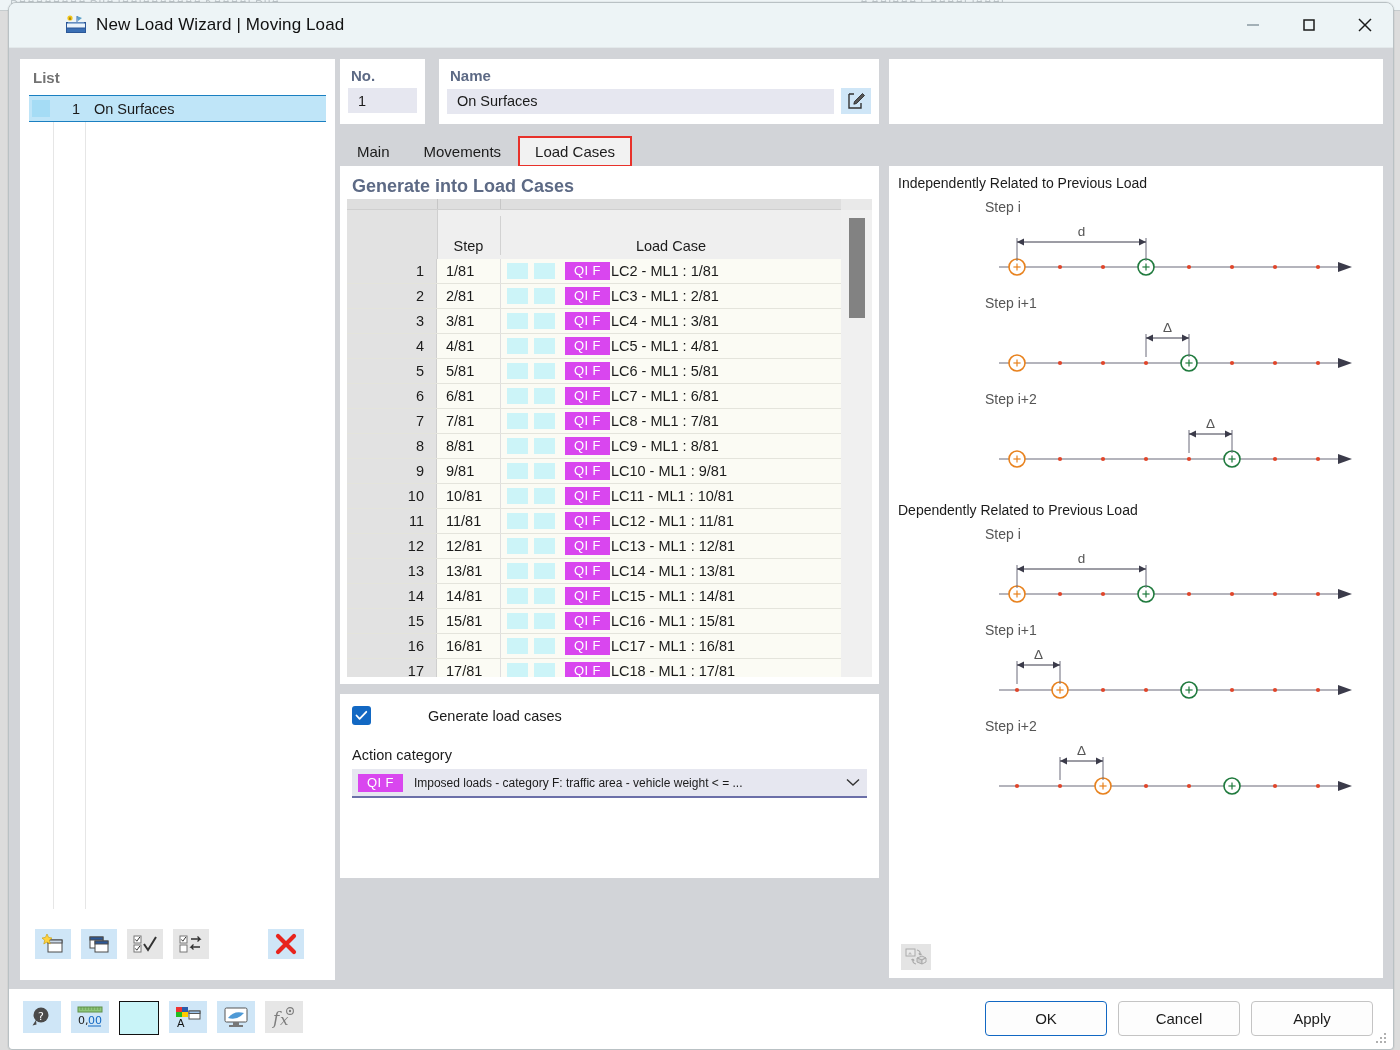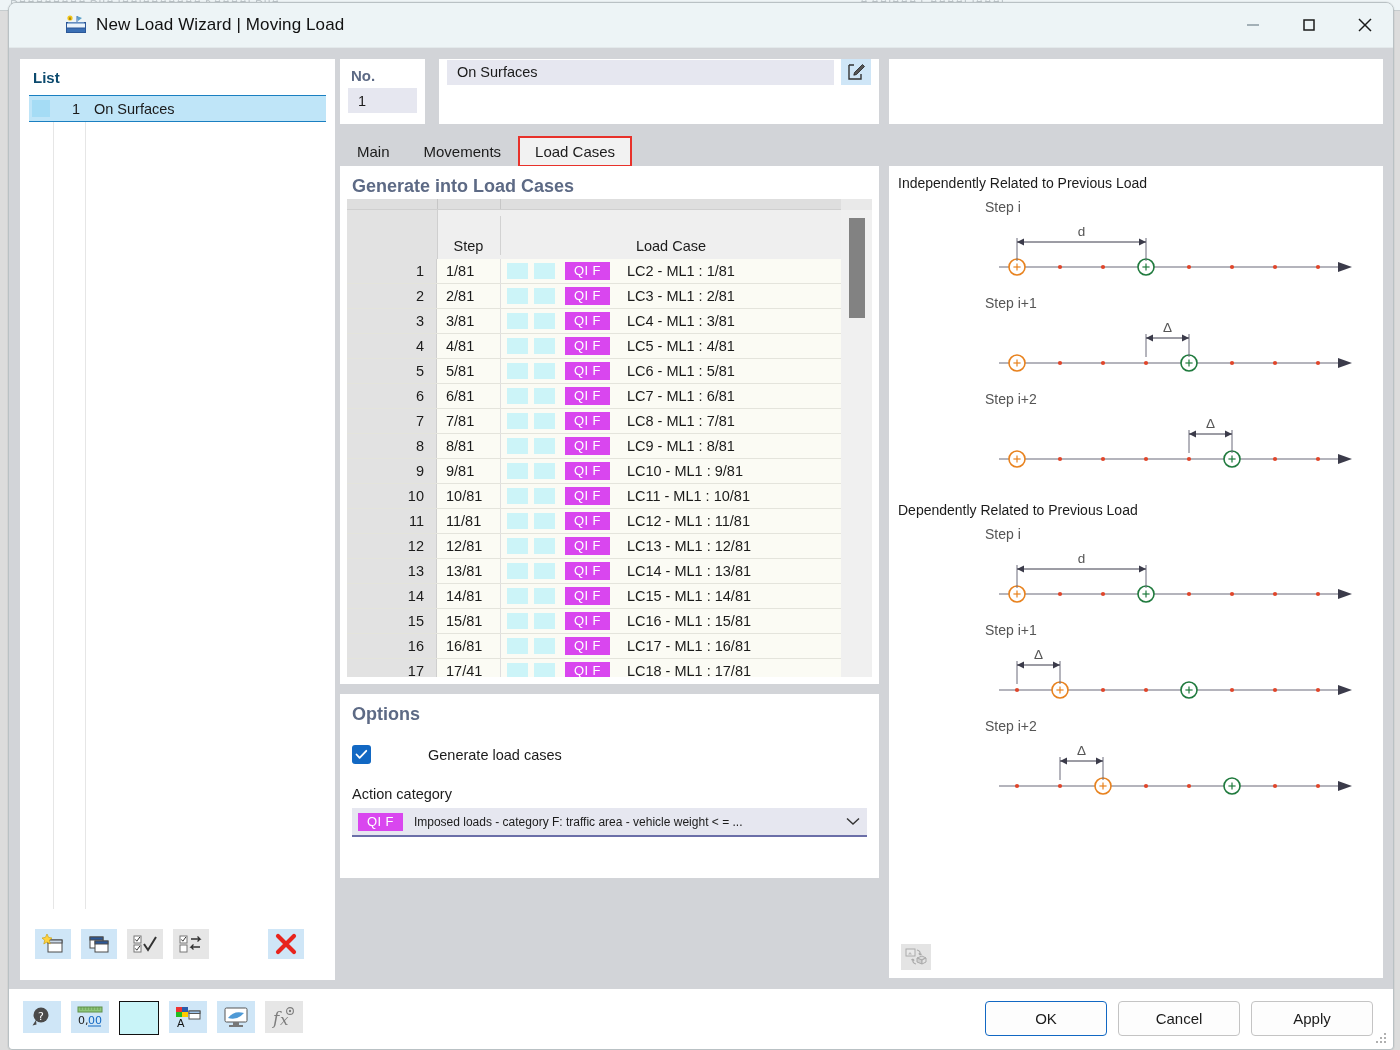--- a/index.html
+++ b/index.html
@@ -29,21 +29,21 @@
   .title-txt{font-size:17px;color:#111;letter-spacing:.1px;}
   .wctrls{margin-left:auto;display:flex;height:44px;}
   .wbtn{width:56px;height:44px;display:flex;align-items:center;justify-content:center;}
   .wbtn svg{display:block;}
 
   .body{position:absolute;left:0;top:45px;width:1384px;height:941px;background:#d2d4d8;}
 
   
   .listpanel{position:absolute;left:11px;top:11px;width:313px;height:919px;
     background:#fff;border:1px solid #ffffff;}
-  .listhdr{font-weight:bold;color:#0c4a6e;font-size:15px;padding:9px 0 7px 12px;}
+  .listhdr{font-weight:bold;color:#737373;font-size:15px;padding:9px 0 7px 12px;}
   .listgrid{position:absolute;left:8px;top:35px;right:8px;bottom:70px;}
   .lg-col1{position:absolute;left:0;top:0;width:24px;bottom:0;border-right:1px solid #e6e6e6;}
   .lg-col2{position:absolute;left:24px;top:0;width:32px;bottom:0;border-right:1px solid #e6e6e6;}
   .lrow{position:absolute;left:0;right:0;top:0;height:25px;display:flex;align-items:center;
     background:#bfe5f8;border-top:1px solid #1a7fc1;border-bottom:1px solid #1a7fc1;}
   .lrow .sw{width:18px;height:17px;background:#a5dcf5;margin-left:3px;}
   .lrow .num{width:30px;text-align:right;padding-right:6px;font-size:14.5px;}
   .lrow .nm{padding-left:8px;font-size:14.5px;}
 
   .listtools{position:absolute;left:14px;bottom:12px;right:12px;height:38px;}
@@ -85,21 +85,21 @@
   .thead .sep{position:absolute;top:6px;bottom:4px;width:1px;background:#d2d2d2;}
   .tbody{position:absolute;left:0;top:60px;width:494px;bottom:0;overflow:hidden;}
   .trow{height:24px;display:flex;align-items:center;background:#fbfbf4;border-bottom:1px solid #e4e4dc;}
   .trow .idx{width:90px;background:#e2e2e2;border-right:1px solid #cfcfcf;height:100%;
     display:flex;align-items:center;justify-content:flex-end;padding-right:12px;box-sizing:border-box;font-size:14.5px;}
   .trow .step{width:63px;text-align:left;padding-left:9px;font-size:14.5px;box-sizing:border-box;}
   .trow .sep{width:1px;height:100%;background:#dedede;}
   .sw1,.sw2{width:21px;height:16px;background:#ccf4f8;margin-left:6px;}
   .badge{background:#d946ef;color:#fff;font-size:13px;height:18px;line-height:18px;
     padding:0 9px;margin-left:10px;letter-spacing:.4px;}
-  .lcname{padding-left:17px;font-size:14.5px;}
+  .lcname{padding-left:1px;font-size:14.5px;}
   .vscroll{position:absolute;right:0;top:11px;width:31px;bottom:0;background:#f0f0f0;}
   .vthumb{position:absolute;left:8px;top:8px;width:16px;height:100px;background:#828282;}
 
   .optcard{position:absolute;left:0;top:528px;width:539px;height:184px;background:#fff;}
   .chkrow{display:flex;align-items:center;margin:12px 0 0 12px;gap:44px;}
   .chk{width:19px;height:19px;background:#1268c3;border-radius:3px;display:flex;
     align-items:center;justify-content:center;flex:none;}
   .chklbl{margin-left:13px;font-size:14.5px;}
   .acatlbl{margin:22px 0 6px 12px;font-size:14.5px;}
   .combo{margin:0 12px;height:27px;background:#e6e7f0;border-bottom:2px solid #6b6fa8;
@@ -229,20 +229,21 @@
           </div>
         </div>
       </div>
 
       <div class="nobox">
         <div class="fl">No.</div>
         <div class="fin">1</div>
       </div>
 
       <div class="namebox">
+        <div class="fl">Name</div>
         <div class="inrow">
           <div class="fin">On Surfaces</div>
           <div class="editbtn">
             <svg width="20" height="18" viewBox="0 0 20 18">
               <path d="M3 2 H8 M3 2 V16 H15 V11" stroke="#333" fill="none" stroke-width="1.4"></path>
               <path d="M16.5 1.5 L18.5 3.5 L10.5 11.5 L7.8 12.2 L8.5 9.5 Z" fill="#555" stroke="#222" stroke-width=".8"></path>
             </svg>
           </div>
         </div>
       </div>
@@ -410,36 +411,35 @@
                   <div class="idx">16</div>
                   <div class="step">16/81</div>
                   <div class="sep"></div>
                   <div class="sw1"></div>
                   <div class="sw2"></div>
                   <div class="badge">QI F</div>
                   <div class="lcname">LC17 - ML1 : 16/81</div>
                 </div>
                 <div class="trow">
                   <div class="idx">17</div>
-                  <div class="step">17/41</div>
+                  <div class="step">17/81</div>
                   <div class="sep"></div>
                   <div class="sw1"></div>
                   <div class="sw2"></div>
                   <div class="badge">QI F</div>
                   <div class="lcname">LC18 - ML1 : 17/81</div>
                 </div>
               </div>
             <div class="vscroll">
               <div class="vthumb"></div>
             </div>
           </div>
         </div>
 
         <div class="optcard">
-          <div class="cardhdr">Options</div>
           <div class="chkrow">
             <div class="chk">
               <svg width="13" height="11" viewBox="0 0 13 11">
                   <path d="M1.5 5.5 L4.6 8.8 L11.3 1.8" stroke="#fff" fill="none" stroke-width="1.8" stroke-linecap="round" stroke-linejoin="round"></path>
                 </svg>
             </div>
             <div class="chklbl">Generate load cases</div>
           </div>
           <div class="acatlbl">Action category</div>
           <div class="combo">

